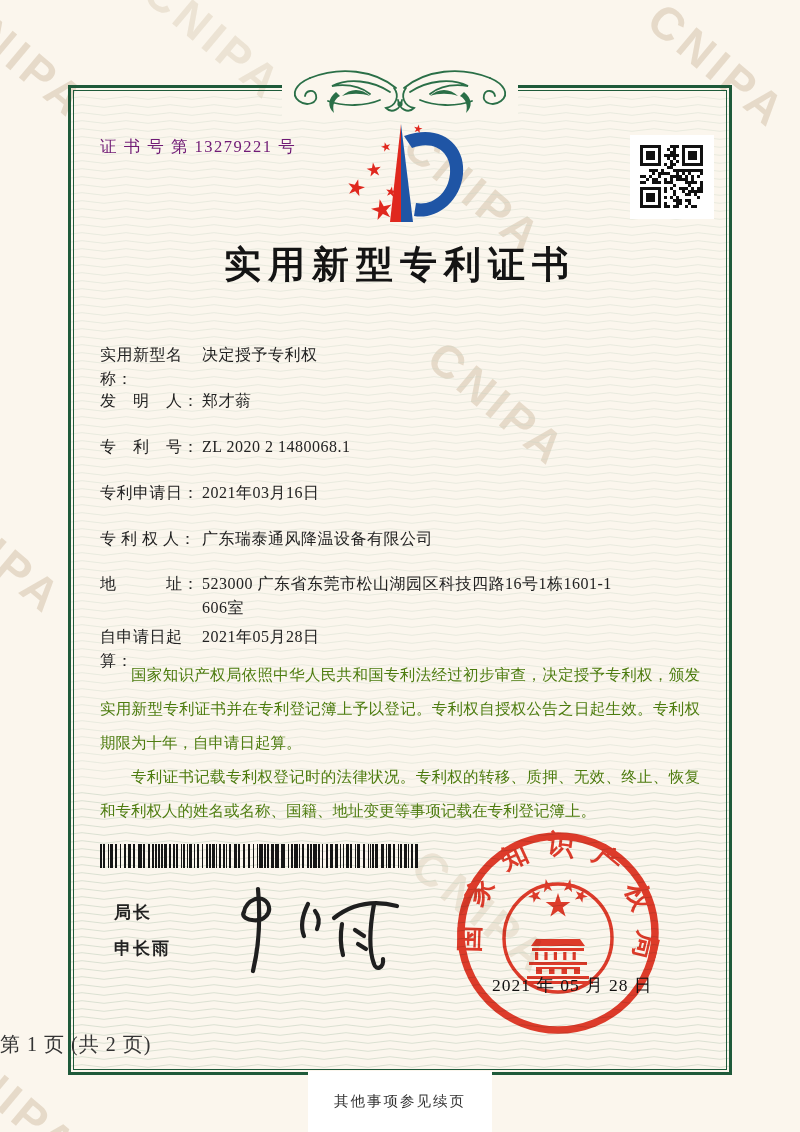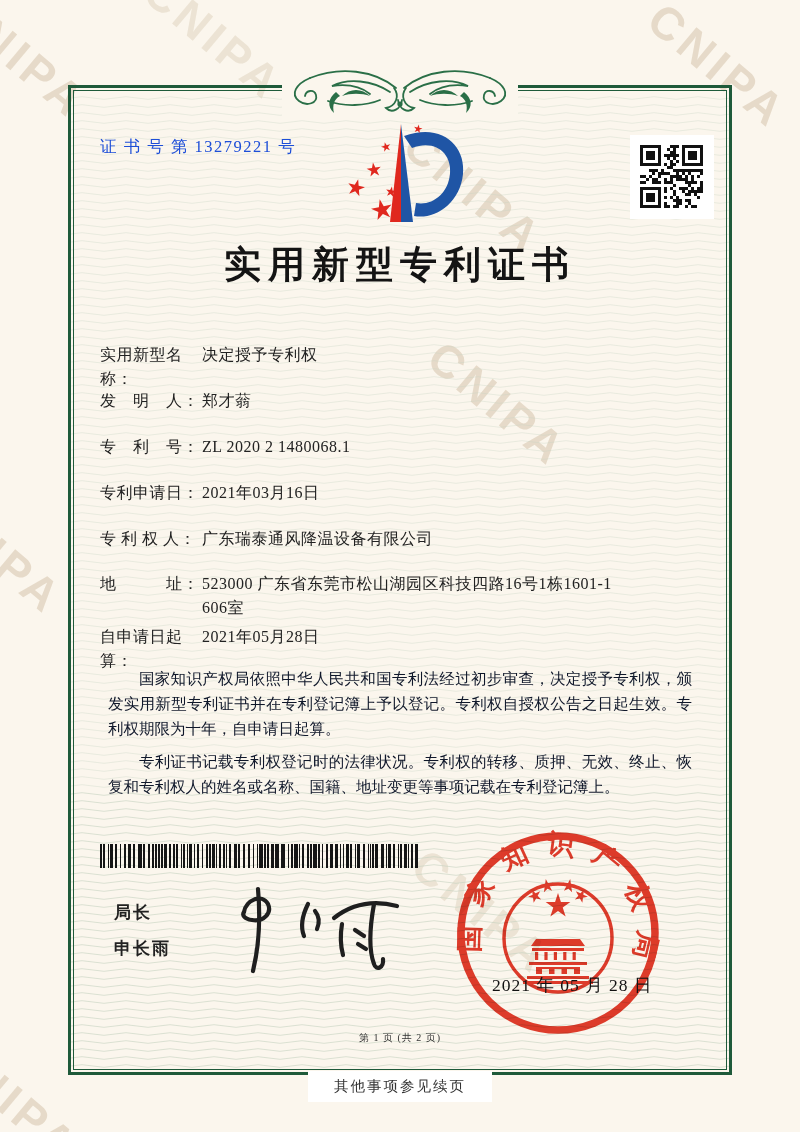--- a/index.html
+++ b/index.html
@@ -16,46 +16,46 @@
     transform:rotate(40deg);transform-origin:left top;white-space:nowrap;
   }
   .wm.light{color:rgba(199,178,148,.28)}
   #waves{position:absolute;left:71px;top:88px;z-index:1}
   #waves path{fill:none;stroke:#c4d2c0;stroke-width:1}
   #frame{position:absolute;left:68px;top:85px;width:658px;height:984px;
     border:3px solid #1e5a3a;z-index:2}
   #frame::after{content:"";position:absolute;inset:2px;border:1px solid #1e5a3a}
   #ornament{position:absolute;left:282px;top:56px;z-index:3}
   #cert-no{position:absolute;left:100px;top:136px;z-index:3;
-    font-size:16.5px;letter-spacing:1.5px;color:#1d4ed8}
+    font-size:16.5px;letter-spacing:1.5px;color:#701a75}
   #qr-box{position:absolute;left:630px;top:135px;width:84px;height:84px;background:#fff;z-index:3}
   #qrcode{position:absolute;left:10px;top:10px}
   #logo{position:absolute;left:330px;top:120px;z-index:3}
   #doc-title{position:absolute;left:0;right:0;top:240px;z-index:3;
     text-align:center;font-size:37px;font-weight:bold;letter-spacing:7px;color:#141414}
   .row{position:absolute;left:100px;z-index:3;font-size:16px;letter-spacing:.5px;color:#222;line-height:24px}
   .lbl{display:inline-block;width:102px}
   .val{vertical-align:top}
   .val.wide{display:inline-block;width:505px}
   .pair2{position:absolute;left:315px;top:0;white-space:nowrap}
   #paras{position:absolute;left:100px;top:658px;width:600px;z-index:3}
-  #paras p{margin:8px;font-size:15.5px;line-height:25px;text-align:justify;text-indent:2em;color:#0f172a}
+  #paras p{margin:0;font-size:15.5px;line-height:34px;text-align:justify;text-indent:2em;color:#4d7c0f}
   #barcode-wrap{position:absolute;left:100px;top:844px;z-index:3}
   .signoff{position:absolute;left:114px;z-index:3;
     font-family:Liberation Sans, sans-serif;font-size:17px;font-weight:600;color:#222;letter-spacing:2px}
   #signoff-title{top:901px}
   #signoff-name{top:937px}
   #signature{position:absolute;left:222px;top:878px;z-index:3}
   #seal{position:absolute;left:451px;top:826px;z-index:4;mix-blend-mode:multiply}
   #seal-date{position:absolute;left:492px;top:973px;z-index:5;
     font-size:17.5px;letter-spacing:1px;color:#121212;white-space:nowrap}
-  #page-info{position:absolute;left:0;right:0;top:1031px;z-index:3;text-align:center;
-    font-size:10px;letter-spacing:1px;color:#333}
+  #page-info{position:absolute;left:0;right:0;top:1031px;z-index:3;text-align:left;
+    font-size:20px;letter-spacing:1px;color:#333}
   #note-box{position:absolute;left:50%;transform:translateX(-50%);top:1071px;z-index:5;
-    background:#ffffff;padding:6px 26px;font-size:14.5px;letter-spacing:2px;color:#333}
+    background:#ffffff;padding:21px 26px;font-size:14.5px;letter-spacing:2px;color:#333}
   svg .green{stroke:#2a6f47;fill:none;stroke-width:1.8;stroke-linecap:round}
   svg .greenf{fill:#2a6f47;stroke:none}
 </style>
 </head>
 <body>
 
 <div class="wm" style="left:-28px;top:-18px">CNIPA</div>
 <div class="wm light" style="left:168px;top:-36px">CNIPA</div>
 <div class="wm" style="left:672px;top:-8px">CNIPA</div>
 <div class="wm" style="left:428px;top:118px">CNIPA</div>

